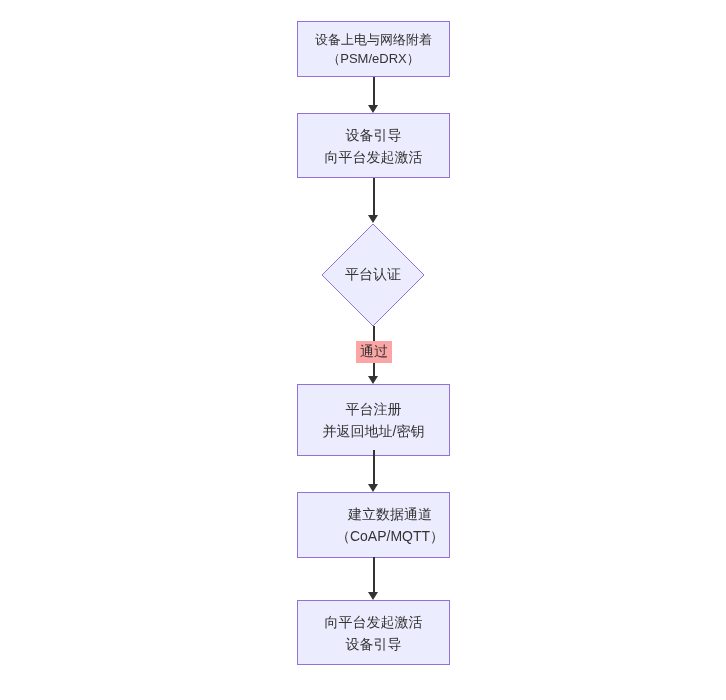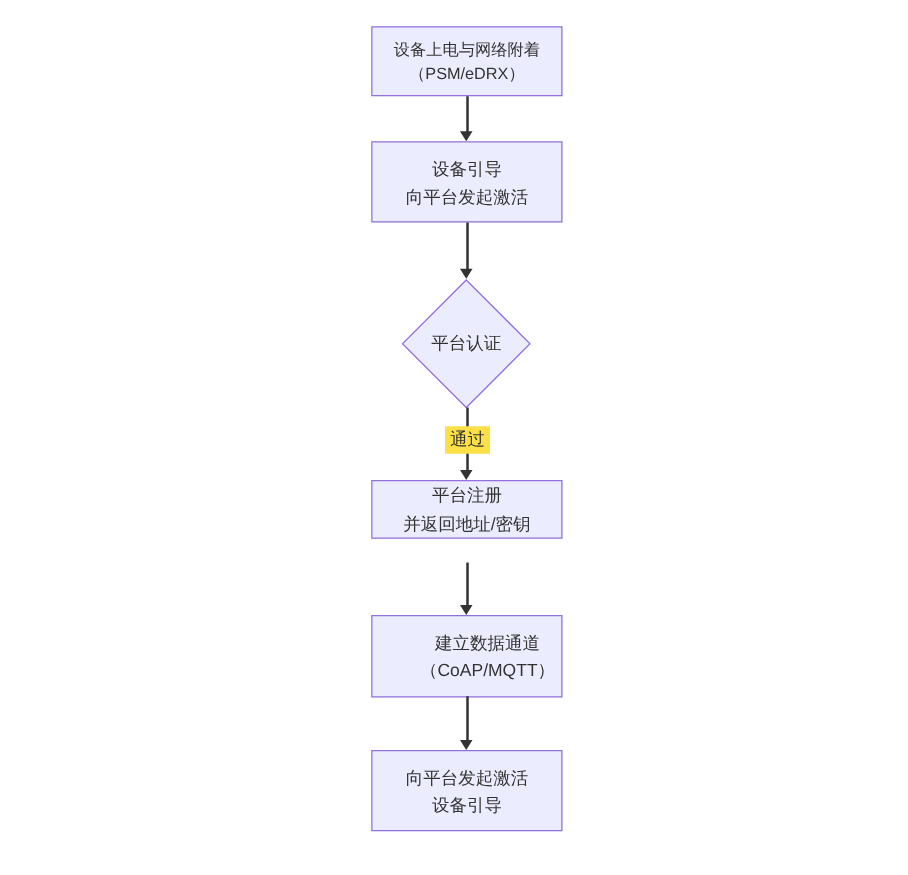--- a/index.html
+++ b/index.html
@@ -27,21 +27,21 @@
     display: flex;
     flex-direction: column;
     align-items: center;
     justify-content: center;
     text-align: center;
     font-size: 14px;
     line-height: 22px;
   }
   #n1 { top: 21px;  height: 56px; font-size: 13px; line-height: 19px; }
   #n2 { top: 113px; height: 65px; }
-  #n3 { top: 384px; height: 47px; justify-content: space-between; }
+  #n3 { top: 384px; height: 72px; }
   #n4 { top: 492px; height: 66px; padding-left: 33px; }
   #n5 { top: 600px; height: 65px; }
 
   
   .arrow {
     position: absolute;
     left: 368px;
     width: 11px;
   }
   #a1 { top: 77px;  height: 36px; }
@@ -86,21 +86,21 @@
     font-size: 14px;
     text-align: right;
   }
 
   
   .edge-label {
     position: absolute;
     top: 341px;
     left: 374px;
     transform: translateX(-50%);
-    background: #fde047;
+    background: #fca5a5;
     padding: 1px 4px 2px 4px;
     font-size: 14px;
     line-height: 19px;
     z-index: 2;
     white-space: nowrap;
   }
 </style>
 </head>
 <body>
 

